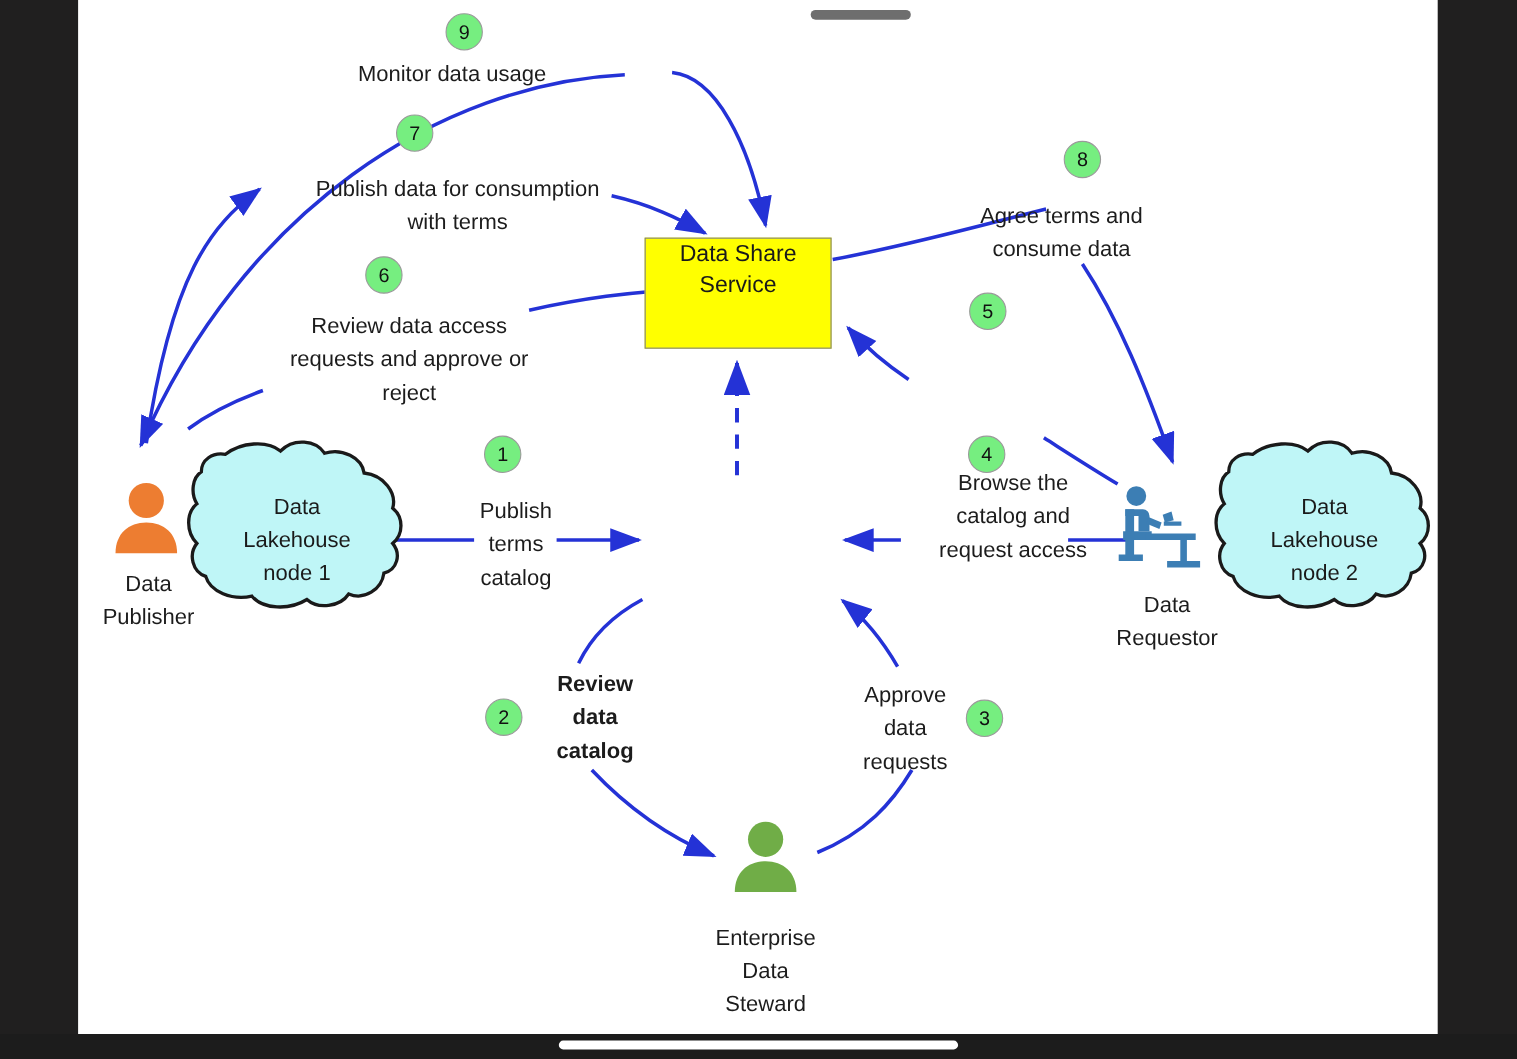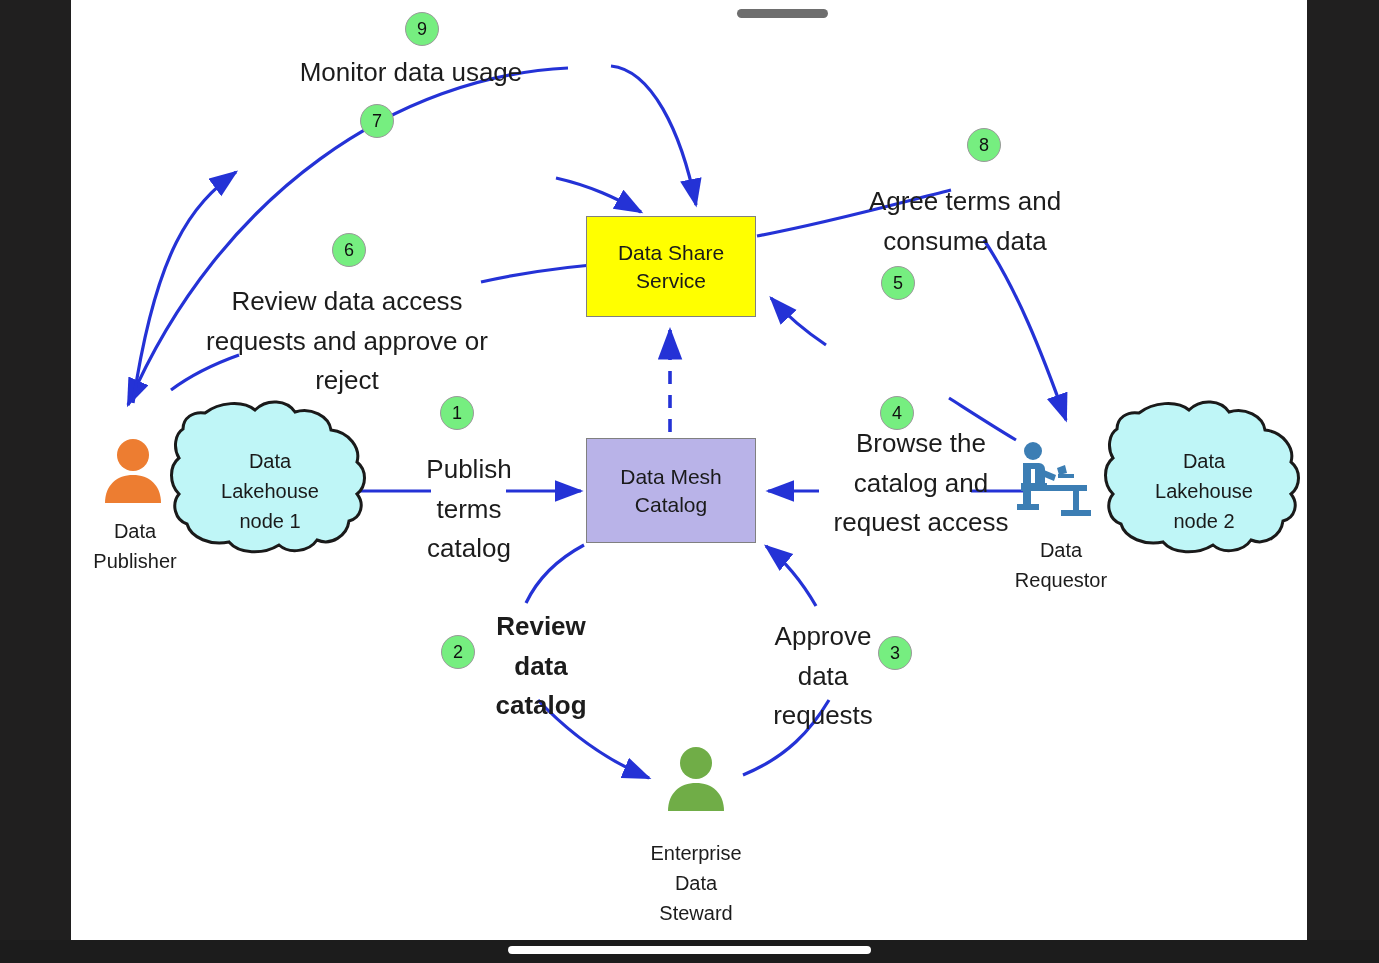--- a/index.html
+++ b/index.html
@@ -9,29 +9,29 @@
   #canvas{position:absolute;left:71px;top:0px;width:1236px;height:940px;background:#ffffff;overflow:hidden;}
   
   #scrollbar-track{position:absolute;left:552px;top:9px;width:276px;height:9px;background:#ffffff;border-radius:5px;}
   #scrollbar-thumb{position:absolute;left:185px;top:0px;width:91px;height:9px;background:#6e6e6e;border-radius:5px;}
   
   #home-bar{position:absolute;left:0;top:940px;width:1379px;height:23px;background:#1c1c1c;}
   #home-indicator{position:absolute;left:508px;top:946px;width:363px;height:8px;background:#ffffff;border-radius:4px;}
 
   svg#diagram{position:absolute;left:0;top:0;width:1236px;height:940px;}
 
-  .node-box{position:absolute;box-sizing:border-box;display:flex;align-items:center;justify-content:center;text-align:center;}
+  .node-box{position:absolute;box-sizing:border-box;display:flex;align-items:flex-start;justify-content:center;text-align:center;}
   .node-text{font-size:21px;color:#1a1a1a;line-height:1.33;font-family:"Liberation Sans",sans-serif;}
 
   #data-share-service{left:515px;top:216px;width:170px;height:101px;background:#FFFF00;border:1px solid #808080;}
   #data-mesh-catalog{left:515px;top:438px;width:170px;height:105px;background:#B9B3E8;border:1px solid #808080;}
 
   .cloud-label{position:absolute;text-align:center;font-size:20px;color:#1a1a1a;line-height:1.5;pointer-events:none;}
 
-  .flow-label{position:absolute;text-align:center;font-size:26px;color:#1c1c1c;line-height:1.52;white-space:pre-line;}
+  .flow-label{position:absolute;text-align:center;font-size:20px;color:#1c1c1c;line-height:1.52;white-space:pre-line;}
 
   .badge{position:absolute;width:32px;height:32px;border-radius:50%;background:#76EE80;border:1.5px solid #9a9a9a;
          display:flex;align-items:center;justify-content:center;font-size:18px;color:#111;font-family:"Liberation Sans",sans-serif;}
 
   .actor-label{position:absolute;text-align:center;font-size:20px;color:#1c1c1c;line-height:1.5;}
   .actor-icon{position:absolute;}
 </style>
 </head>
 <body>
 
@@ -137,42 +137,40 @@
       </g>
     </svg>
     <div class="actor-label" style="left:910px;top:535px;width:160px;white-space:pre-line;">Data
 Requestor</div>
 
     <div class="node-box" id="data-share-service">
       <span class="node-text" style="white-space:pre-line;">Data Share
 Service</span>
     </div>
 
-    <div class="node-box" id="data-mesh-catalog">
-      <span class="node-text" style="white-space:pre-line;">Data Mesh
-Catalog</span>
-    </div>
 
     <div class="badge" style="left:334px;top:12px;">9</div>
     <div class="badge" style="left:289px;top:104px;">7</div>
     <div class="badge" style="left:896px;top:128px;">8</div>
     <div class="badge" style="left:261px;top:233px;">6</div>
     <div class="badge" style="left:810px;top:266px;">5</div>
     <div class="badge" style="left:369px;top:396px;">1</div>
     <div class="badge" style="left:809px;top:396px;">4</div>
     <div class="badge" style="left:370px;top:635px;">2</div>
     <div class="badge" style="left:807px;top:636px;">3</div>
 
     <div class="flow-label" style="left:180px;top:53px;width:320px;">Monitor data usage</div>
 
+    <div class="flow-label" style="left:105px;top:157px;width:480px;">Publish data for consumption
+with terms</div>
 
     <div class="flow-label" style="left:754px;top:182px;width:280px;">Agree terms and
 consume data</div>
 
-    <div class="flow-label" style="left:111px;top:282px;width:330px;">Review data access
+    <div class="flow-label" style="left:136px;top:282px;width:330px;">Review data access
 requests and approve or
 reject</div>
 
 
     <div class="flow-label" style="left:333px;top:450px;width:130px;">Publish
 terms
 catalog</div>
 
     <div class="flow-label" style="left:740px;top:424px;width:220px;">Browse the
 catalog and

